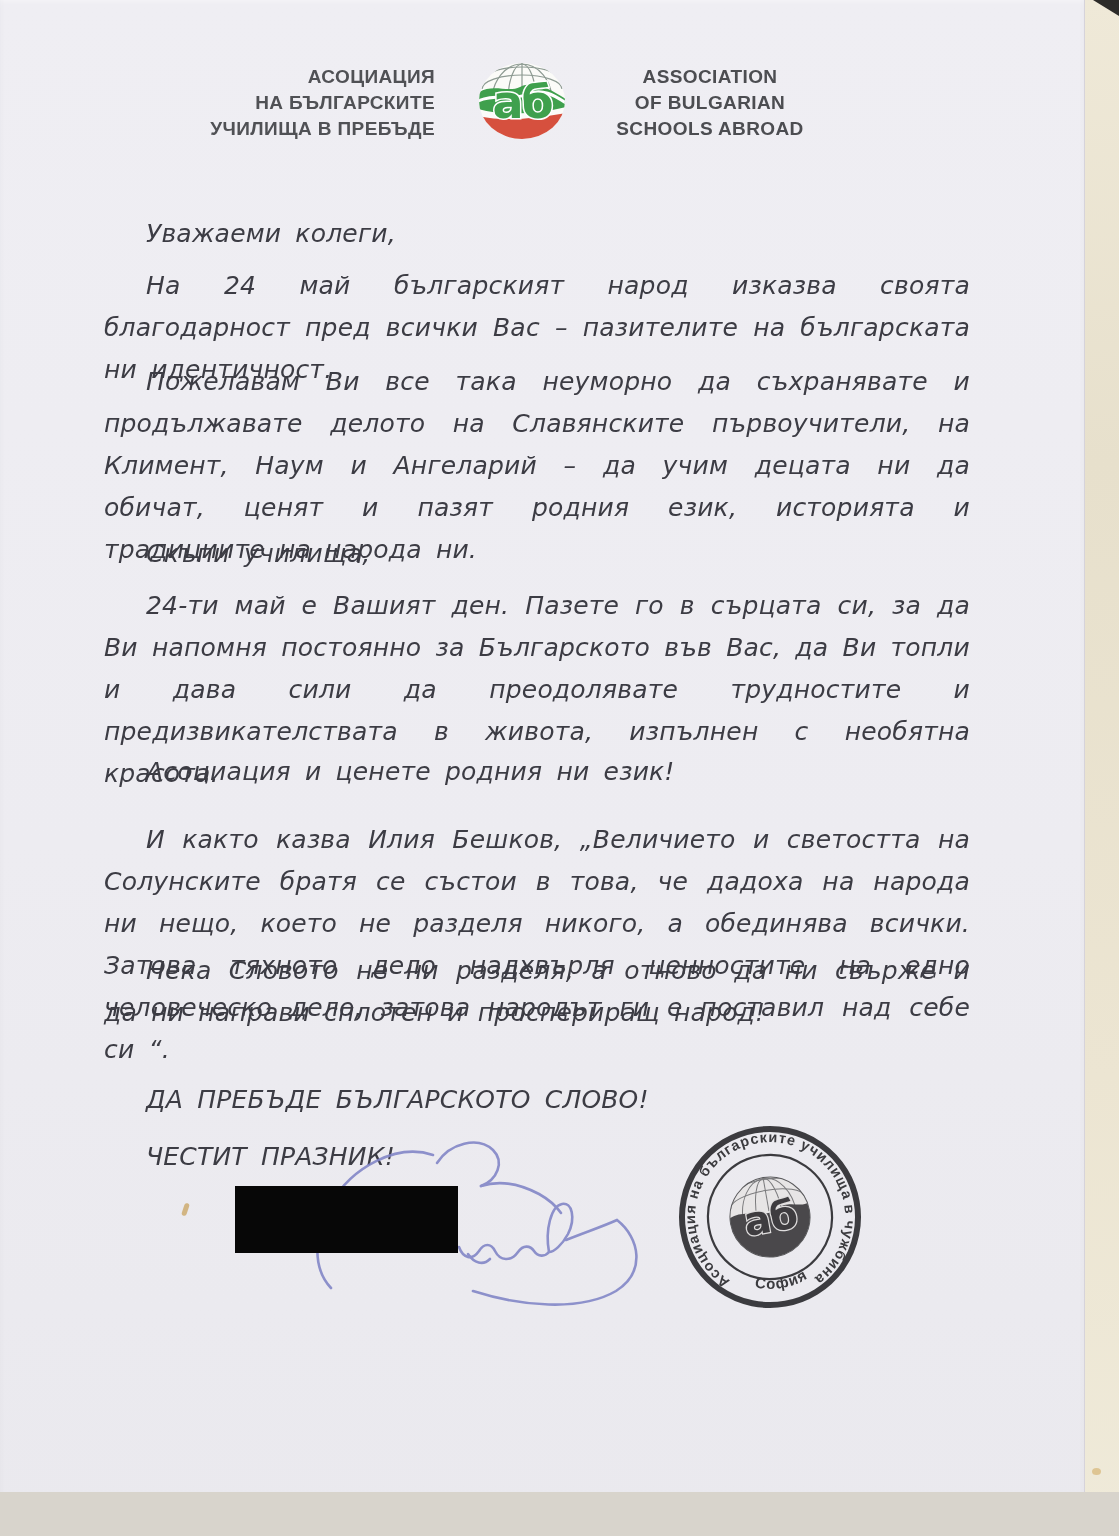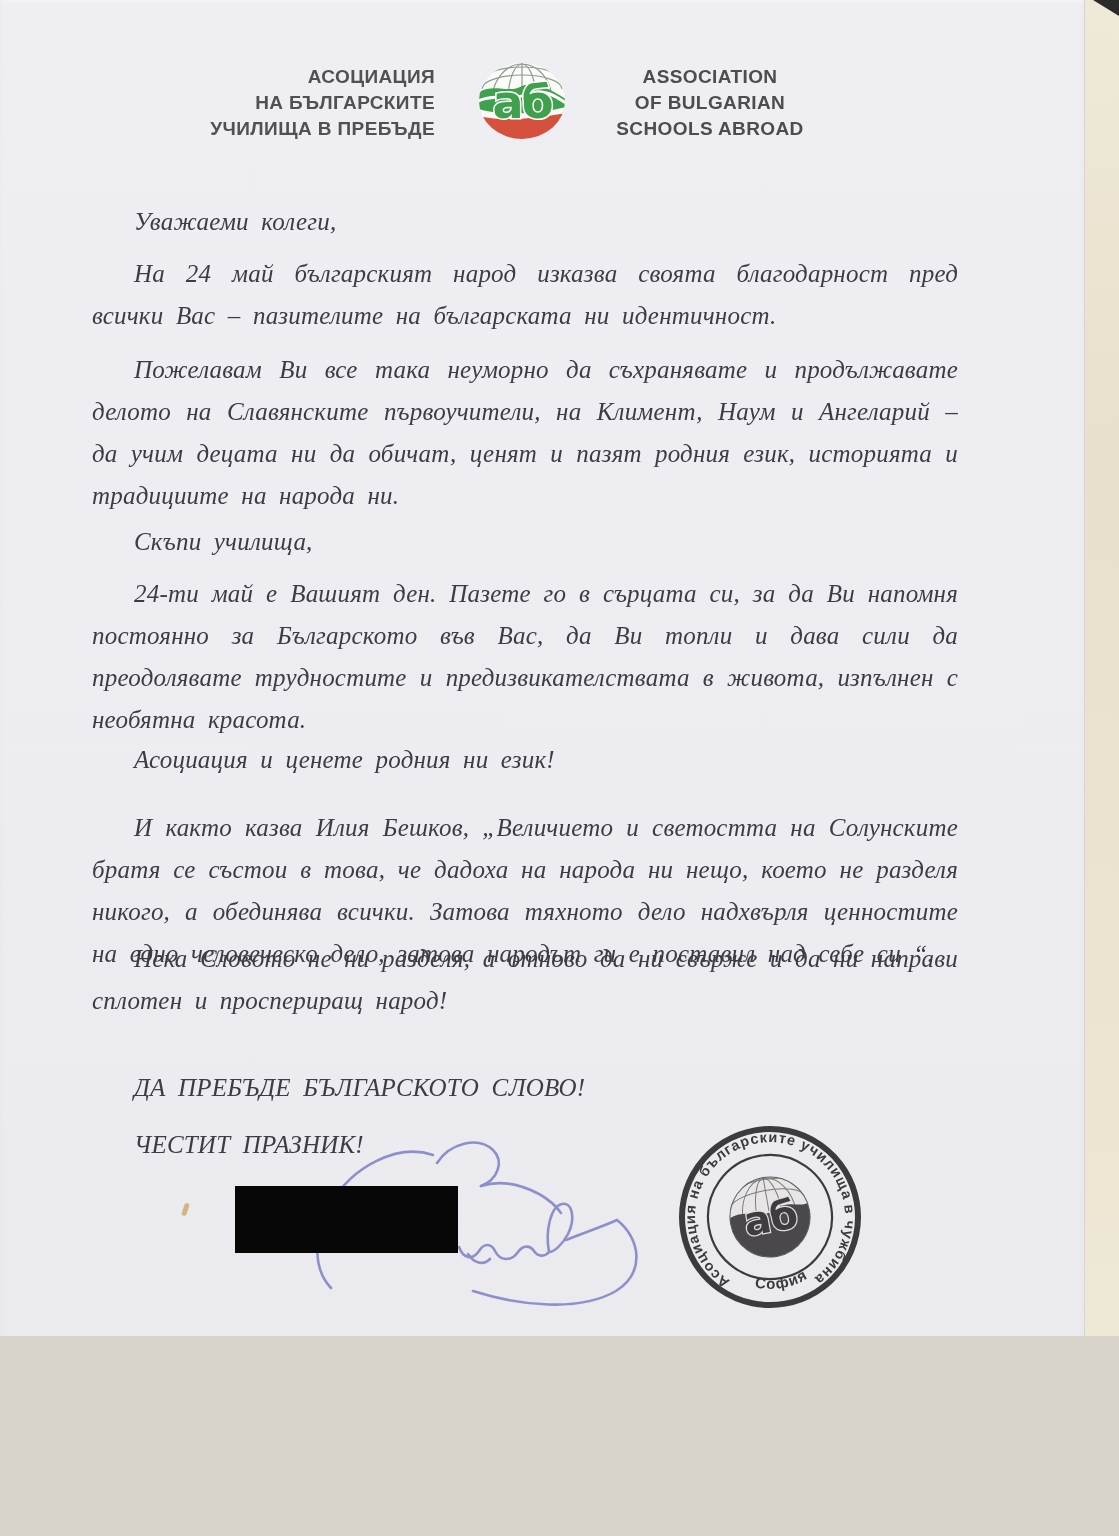--- a/index.html
+++ b/index.html
@@ -1,37 +1,37 @@
 <!DOCTYPE html>
 <html><head>
 <meta charset="utf-8">
 <style>
   html,body{margin:0;padding:0;background:#d8d4cc;}
-  .stage{position:relative;width:1119px;height:1336px;overflow:hidden;
+  .stage{position:relative;width:1119px;height:1492px;overflow:hidden;
          font-family:"Liberation Sans",sans-serif;background:#ece5d2;}
   
   .backing{position:absolute;right:0;top:0;width:36px;height:1536px;
            background:linear-gradient(180deg,#efe9d8 0%,#e7e0cc 30%,#ece5d2 70%,#efead9 100%);}
   .backing-corner{position:absolute;right:0;top:0;width:0;height:0;
            border-top:16px solid #2c2b29;border-left:26px solid transparent;}
   
   .paper{position:absolute;left:0;top:0;width:1084px;height:1536px;
          background:linear-gradient(180deg,#efeef3 0%,#edecf1 55%,#eae9ee 100%);
          border-right:1px solid #d6d3da;
          box-shadow:inset 0 -6px 10px -6px rgba(90,90,100,.25), inset 0 4px 8px -6px rgba(255,255,255,.9);}
   
   .org-bg{position:absolute;left:195px;top:64px;width:240px;text-align:right;
           font-size:19px;font-weight:bold;line-height:26px;color:#505155;letter-spacing:.4px;}
   .org-en{position:absolute;left:585px;top:64px;width:250px;text-align:center;
           font-size:19px;font-weight:bold;line-height:26px;color:#4c4d51;letter-spacing:.4px;}
   .logo{position:absolute;left:476px;top:60px;}
   
   .hand{font-family:"DejaVu Sans",sans-serif;font-style:italic;color:#3c3c44;}
-  .letter p{position:absolute;left:92px;width:866px;margin:0;font-size:25px;line-height:42px;
-            text-indent:42px;word-spacing:6px;letter-spacing:.2px;font-family:Liberation Serif, serif;}
+  .letter p{position:absolute;left:92px;width:866px;margin:12px;font-size:25px;line-height:42px;
+            text-indent:42px;word-spacing:6px;letter-spacing:.2px;}
   .just{text-align:justify;}
   .caps{font-size:26px;letter-spacing:.6px;}
   
   .sig-svg{position:absolute;left:0;top:0;pointer-events:none;}
   .redaction{position:absolute;left:235px;top:1186px;width:223px;height:67px;background:#070707;}
   .sign-block{position:absolute;left:95px;top:1276px;font-size:25px;line-height:38px;
               color:#3c3c44;word-spacing:4px;}
   .stamp{position:absolute;left:674px;top:1121px;}
   .speck1{position:absolute;left:183px;top:1203px;width:5px;height:13px;background:#c9a35f;
           transform:rotate(18deg);border-radius:3px;opacity:.75;}

